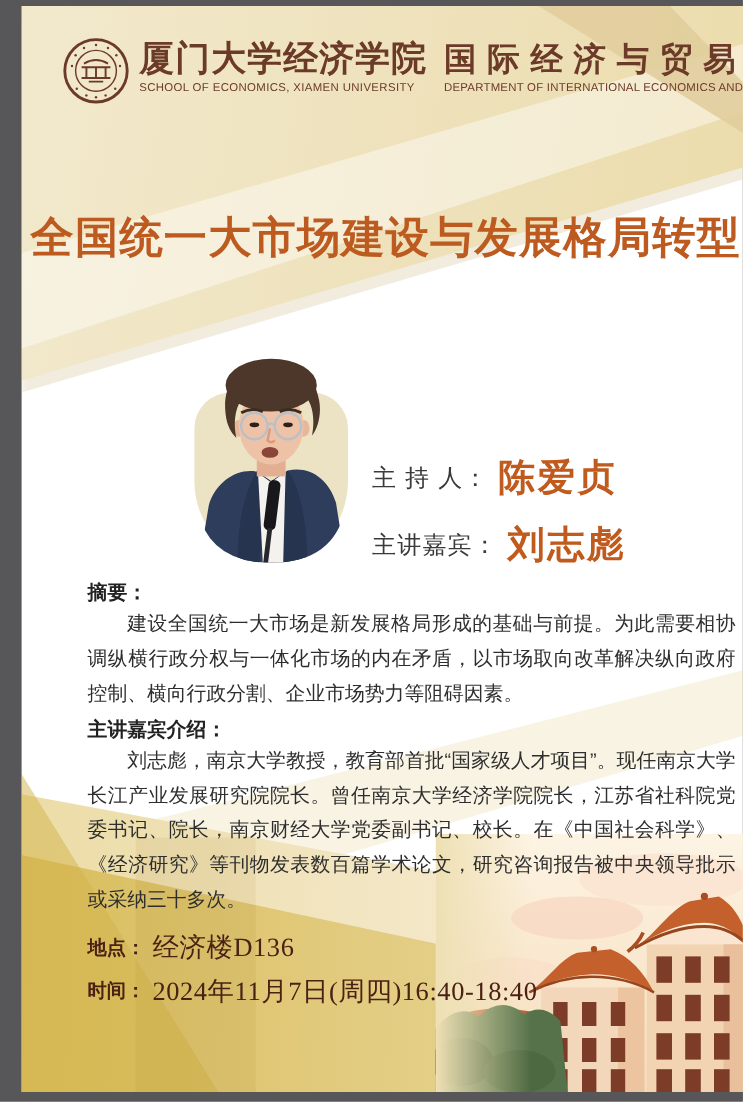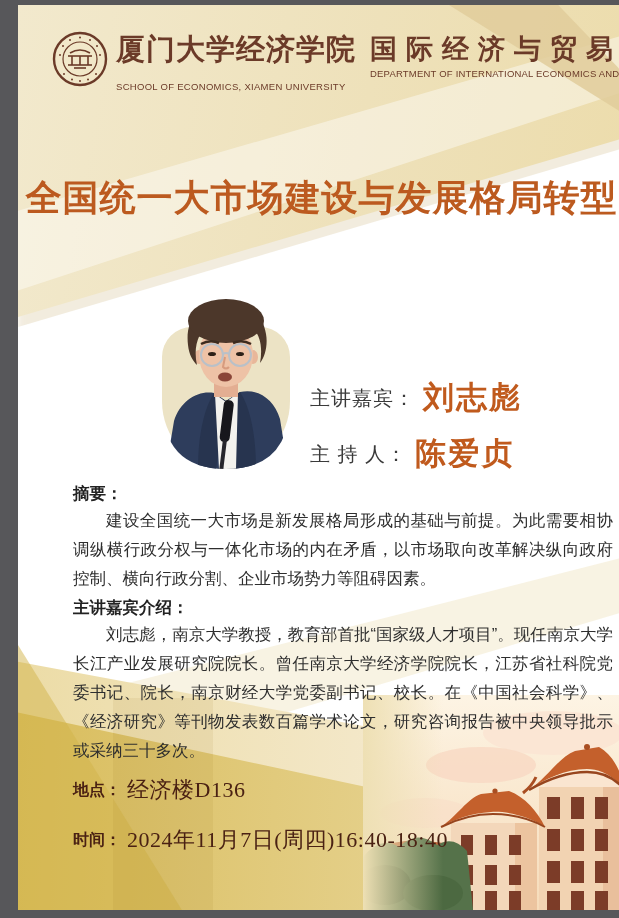--- a/index.html
+++ b/index.html
@@ -54,21 +54,21 @@
     display:flex;align-items:flex-start;gap:8px;z-index:5;
   }
   .seal{flex:0 0 56px;}
   .org-block{display:flex;flex-direction:column;margin-top:2px;}
   .org-cn{
     font-family:"Liberation Serif","DejaVu Serif",serif;
     font-weight:bold;font-size:29px;line-height:32px;color:#6b3a28;
     letter-spacing:1px;white-space:nowrap;
   }
   .org-en{
-    font-size:9.5px;color:#6b3a28;letter-spacing:.3px;margin-top:16px;white-space:nowrap;
+    font-size:9.5px;color:#6b3a28;letter-spacing:.3px;margin-top:3px;white-space:nowrap;
   }
   .dept-block{display:flex;flex-direction:column;margin-left:6px;margin-top:2px;}
   .dept-cn{
     font-family:"Liberation Serif","DejaVu Serif",serif;
     font-weight:bold;font-size:27px;line-height:32px;color:#6b3a28;
     letter-spacing:9px;white-space:nowrap;
   }
   .dept-en{
     font-size:9.5px;color:#6b3a28;letter-spacing:.2px;margin-top:3px;white-space:nowrap;
   }
@@ -115,21 +115,21 @@
     font-size:16.5px;line-height:29px;color:#2e2e2e;
     text-align:justify;text-indent:2em;
   }
   .abstract-heading{top:478px;}
   .abstract-body{top:501px;}
   .bio-heading{top:592px;}
   .bio-body{top:615px;}
   
   .footer{
     position:absolute;left:55px;top:770px;z-index:6;
-    display:flex;flex-direction:column;gap:20px;
+    display:flex;flex-direction:column;gap:6px;
   }
   .ft-row{display:flex;align-items:center;gap:6px;}
   .ft-label{font-weight:bold;font-size:16px;color:#4a2113;white-space:nowrap;}
   .ft-value{
     font-family:"Liberation Serif","DejaVu Serif",serif;
     font-weight:normal;font-size:22px;color:#4a2113;letter-spacing:.5px;white-space:nowrap;
   }
   
   .gold{position:absolute;left:0;bottom:0;width:607px;height:282px;z-index:1;}
   .gb1{
@@ -311,26 +311,26 @@
         <circle cx="50" cy="58" r="11" fill="none" stroke="#b9c0c8" stroke-width="2"></circle>
         <circle cx="78" cy="58" r="11" fill="none" stroke="#b9c0c8" stroke-width="2"></circle>
         <path d="M61,57 Q64,55 67,57" stroke="#b9c0c8" stroke-width="2" fill="none"></path>
         <path d="M63,60 L61,70 Q64,73 67,70" stroke="#d79b7e" stroke-width="2" fill="none"></path>
         <ellipse cx="63" cy="80" rx="7" ry="4.5" fill="#8a4538"></ellipse>
       </svg>
     </div>
 
     <div class="speaker-rows">
       <div class="sp-row">
+        <span class="sp-label">主 持 人：</span>
+        <span class="sp-name">陈爱贞</span>
+      </div>
+      <div class="sp-row">
         <span class="sp-label">主讲嘉宾：</span>
         <span class="sp-name">刘志彪</span>
-      </div>
-      <div class="sp-row">
-        <span class="sp-label">主 持 人：</span>
-        <span class="sp-name">陈爱贞</span>
       </div>
     </div>
 
     <div class="sec-heading abstract-heading">摘要：</div>
     <div class="sec-body abstract-body">建设全国统一大市场是新发展格局形成的基础与前提。为此需要相协调纵横行政分权与一体化市场的内在矛盾，以市场取向改革解决纵向政府控制、横向行政分割、企业市场势力等阻碍因素。</div>
 
     <div class="sec-heading bio-heading">主讲嘉宾介绍：</div>
     <div class="sec-body bio-body">刘志彪，南京大学教授，教育部首批“国家级人才项目”。现任南京大学长江产业发展研究院院长。曾任南京大学经济学院院长，江苏省社科院党委书记、院长，南京财经大学党委副书记、校长。在《中国社会科学》、《经济研究》等刊物发表数百篇学术论文，研究咨询报告被中央领导批示或采纳三十多次。</div>
 
     <div class="footer">

